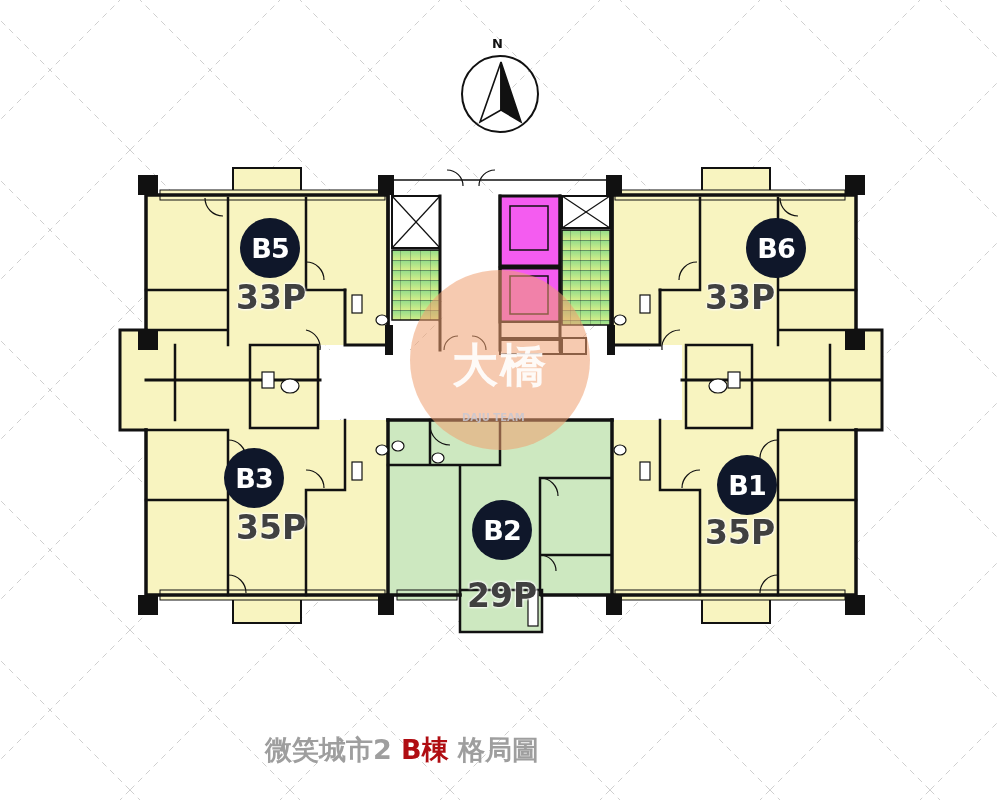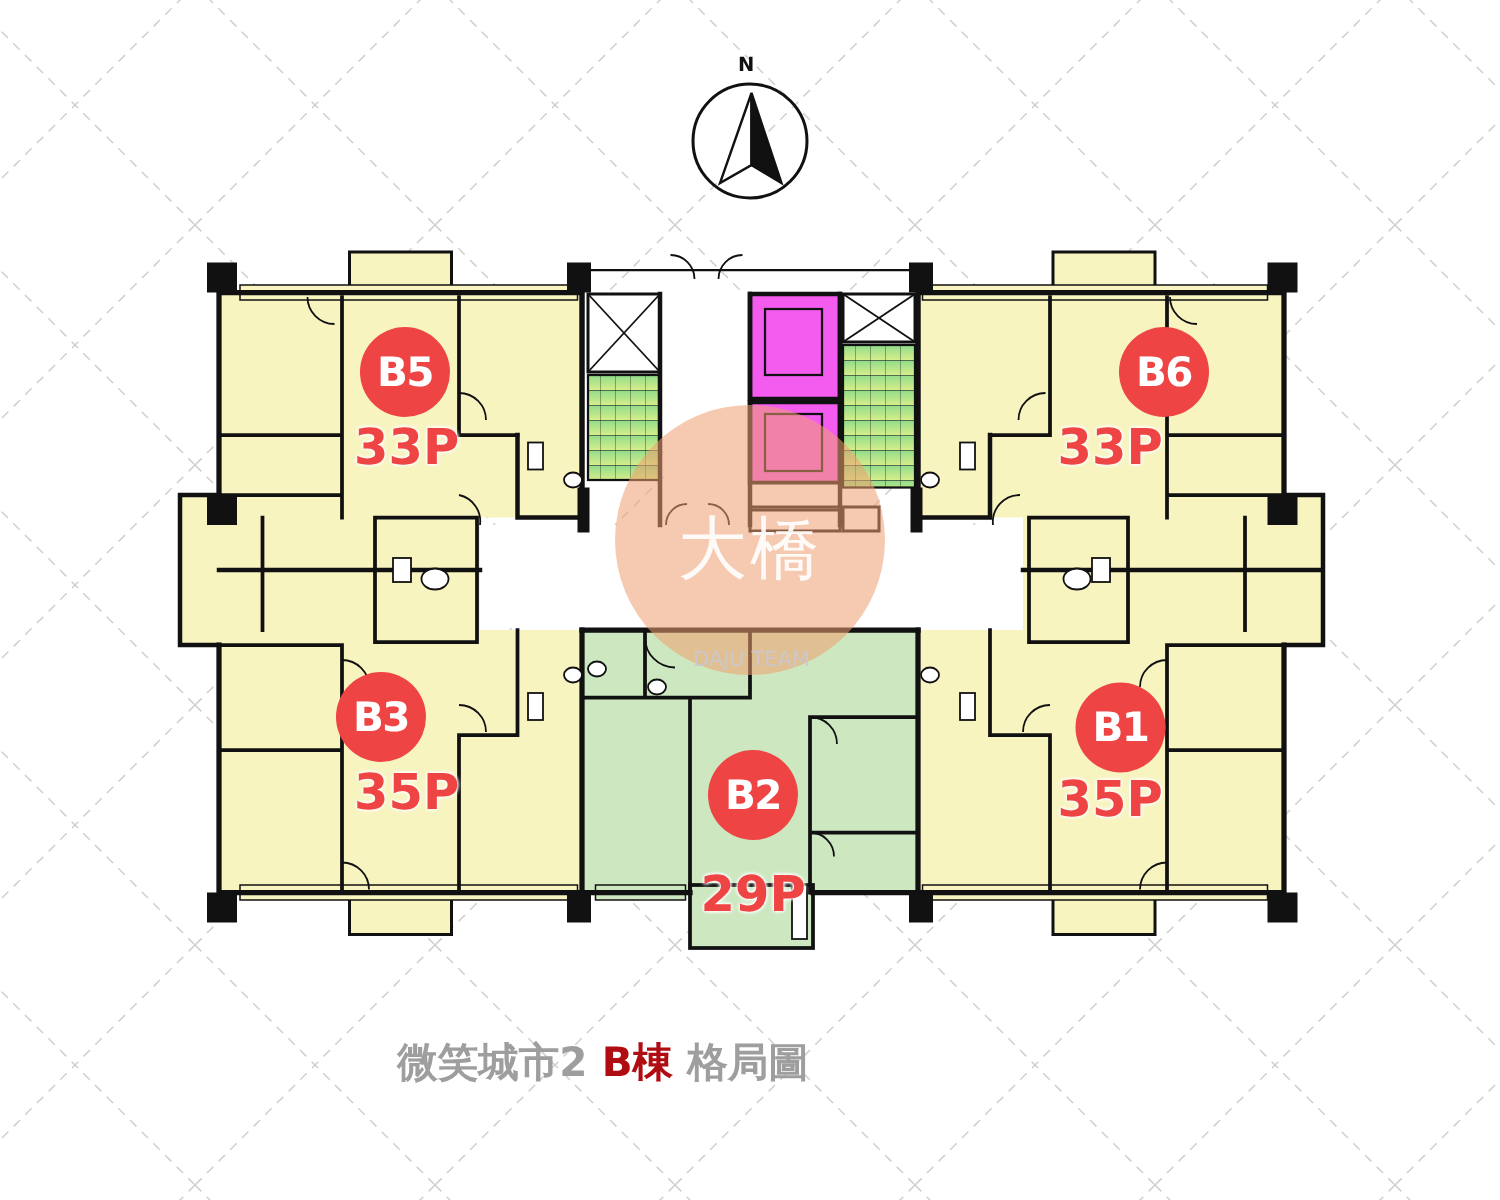--- a/index.html
+++ b/index.html
@@ -1,23 +1,23 @@
 <!DOCTYPE html>
 <html><head>
 <meta charset="utf-8">
 <style>
   html, body { margin: 0; padding: 0; background: #ffffff; }
   body { width: 1000px; height: 800px; position: relative; overflow: hidden; font-family: "DejaVu Sans", sans-serif; }
   #plan { position: absolute; left: 0; top: 0; width: 1000px; height: 800px; }
-  .unit-badge { position: absolute; width: 60px; height: 60px; border-radius: 50%; background: #ef4444; color: #fff; font-weight: bold; font-size: 27px; display: flex; align-items: center; justify-content: center; letter-spacing: -1px; }
-  .unit-size { position: absolute; color: #ef4444; font-weight: bold; font-size: 33px; text-shadow: 0 0 3px #fff, 0 0 3px #fff, 0 0 2px #fff; letter-spacing: 0px; }
-  .title { position: absolute; left: 0; width: 804px; top: 690px; text-align: center; font-size: 27px; font-weight: bold; color: #9e9e9e; }
+  .unit-badge { position: absolute; width: 60px; height: 60px; border-radius: 50%; background: #0f172a; color: #fff; font-weight: bold; font-size: 27px; display: flex; align-items: center; justify-content: center; letter-spacing: -1px; }
+  .unit-size { position: absolute; color: #404040; font-weight: bold; font-size: 33px; text-shadow: 0 0 3px #fff, 0 0 3px #fff, 0 0 2px #fff; letter-spacing: 0px; }
+  .title { position: absolute; left: 0; width: 804px; top: 732px; text-align: center; font-size: 27px; font-weight: bold; color: #9e9e9e; }
   .title .hl { color: #b00d12; }
   .compass-n { position: absolute; left: 492px; top: 36px; font-size: 13px; font-weight: bold; color: #111; }
-  .wm-logo-text { position: absolute; color: rgba(255,255,255,0.9); font-weight: normal; }
+  .wm-logo-text { position: absolute; color: rgba(255,255,255,0.9); font-weight: bold; }
 </style>
 </head>
 <body>
 
 <svg id="plan" viewBox="0 0 1000 800" xmlns="http://www.w3.org/2000/svg">
   <defs>
     <pattern id="wmgrid" width="160" height="160" patternUnits="userSpaceOnUse" patternTransform="translate(-30,-10)">
       <line x1="0" y1="0" x2="160" y2="160" stroke="#cfcfcf" stroke-width="1" stroke-dasharray="6 5"></line>
       <line x1="160" y1="0" x2="0" y2="160" stroke="#cfcfcf" stroke-width="1" stroke-dasharray="6 5"></line>
     </pattern>
@@ -187,21 +187,21 @@
 
   <g opacity="0.55">
     <circle cx="500" cy="360" r="90" fill="#f0a070"></circle>
     <circle cx="500" cy="360" r="90" fill="url(#wmgrid)" opacity="0"></circle>
   </g>
 </svg>
 
 <div class="compass-n">N</div>
 
 <div class="wm-logo-text" style="left:452px; top:335px; font-size:46px; letter-spacing:2px;">大橋</div>
-<div class="wm-logo-text" style="left:462px; top:432px; font-size:14px; color:rgba(200,200,210,0.85);">DAJU TEAM</div>
+<div class="wm-logo-text" style="left:462px; top:412px; font-size:10px; color:rgba(200,200,210,0.85);">DAJU TEAM</div>
 
 <div class="unit-badge" style="left:240px; top:218px;">B5</div>
 <div class="unit-size" style="left:236px; top:278px;">33P</div>
 
 <div class="unit-badge" style="left:746px; top:218px;">B6</div>
 <div class="unit-size" style="left:705px; top:278px;">33P</div>
 
 <div class="unit-badge" style="left:224px; top:448px;">B3</div>
 <div class="unit-size" style="left:236px; top:508px;">35P</div>
 

